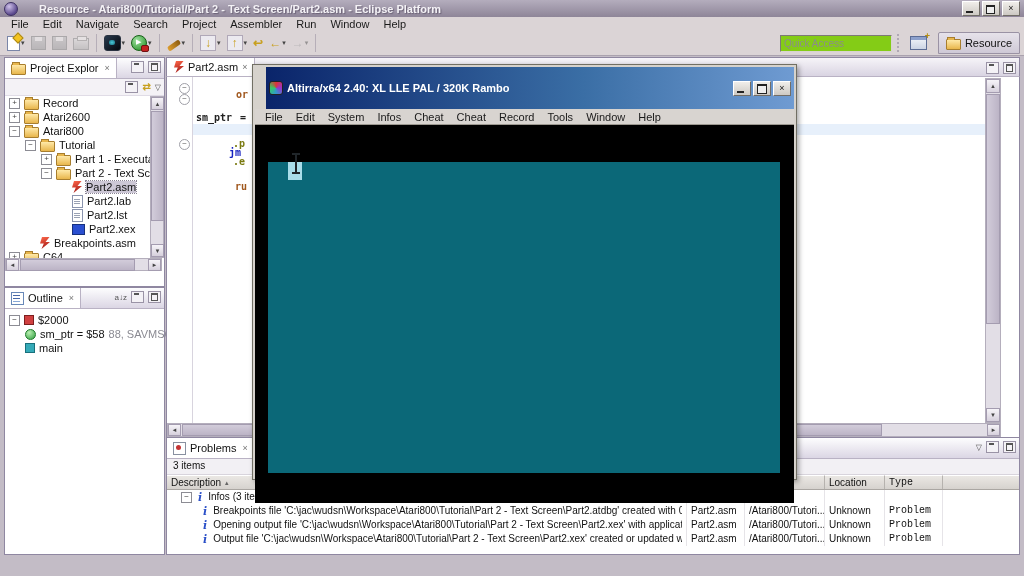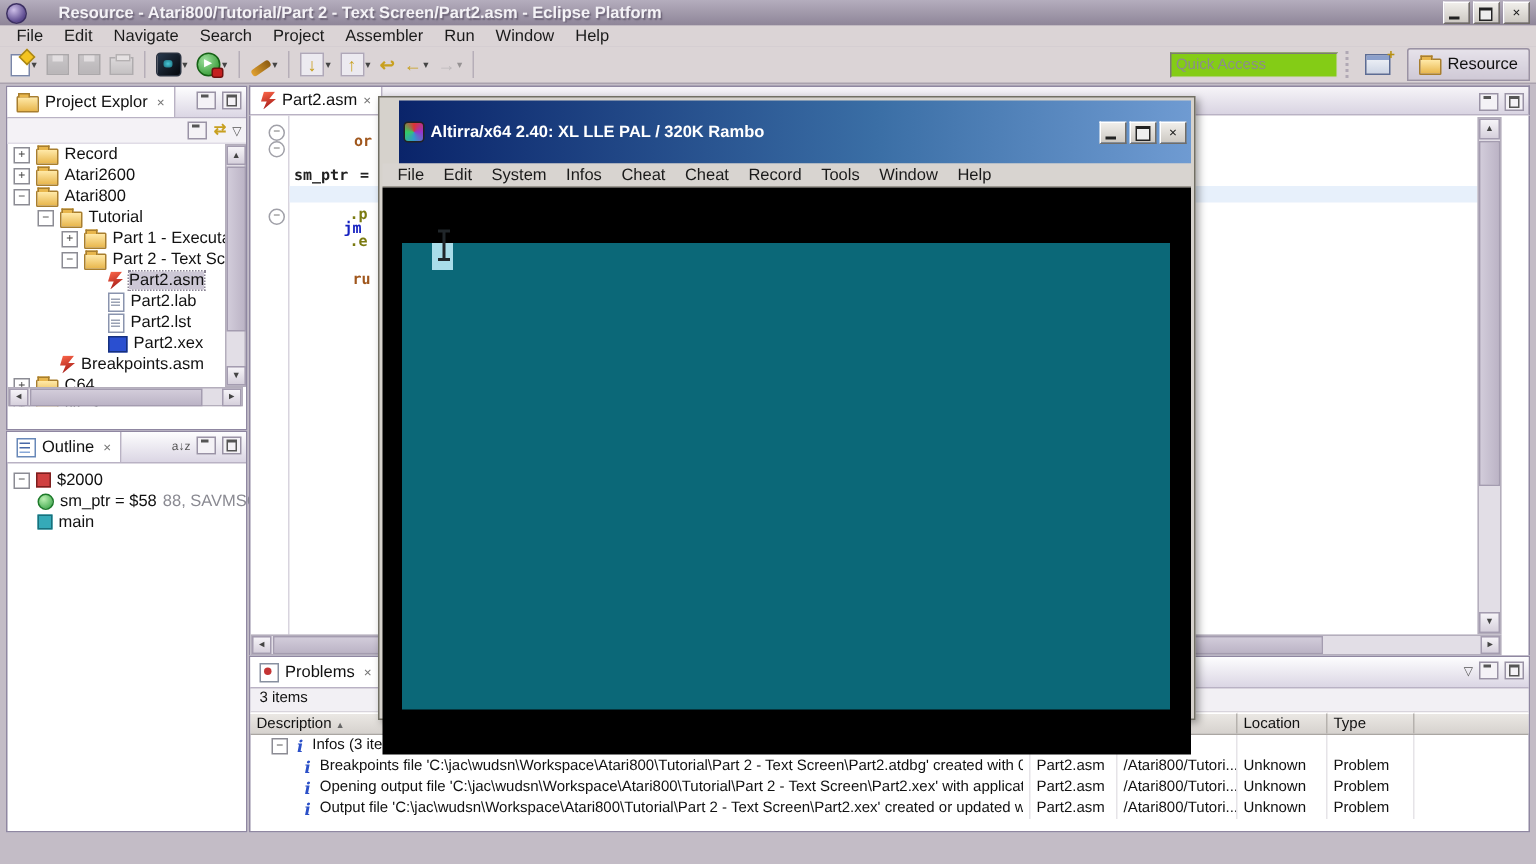--- a/index.html
+++ b/index.html
@@ -149,21 +149,21 @@
   
   .problems{left:166px;top:437px;width:854px;height:118px;background:#fff;border:1px solid #8f87a1;box-sizing:border-box;}
   .p-count{height:13px;background:#f2f0f4;font-size:10px;padding:1px 6px;border-bottom:1px solid #d8d4dc;}
   .p-cols{height:14px;display:flex;font-size:10px;background:linear-gradient(#ece9e5,#d6d2ce);
     border-bottom:1px solid #aaa6a2;}
   .p-col{box-sizing:border-box;border-right:1px solid #b6b2ae;border-top:1px solid #fff;
     padding:1px 4px;white-space:nowrap;overflow:hidden;display:flex;gap:4px;align-items:center;}
   .p-row{height:14px;display:flex;font-size:10px;align-items:center;}
   .p-cell{box-sizing:border-box;border-right:1px solid #e6e4e8;padding:0 4px;height:14px;
     line-height:14px;white-space:nowrap;overflow:hidden;}
-  .w-desc{width:520px;} .w-res{width:58px;} .w-path{width:80px;} .w-loc{width:60px;} .w-type{width:58px;} .w-fill{flex:1;border-right:none;}
+  .w-desc{width:520px;} .w-res{width:58px;} .w-path{width:80px;} .w-loc{width:60px;} .w-type{width:58px;font-family:Liberation Mono, monospace;} .w-fill{flex:1;border-right:none;}
   .ico-info{flex:none;color:#2b50c8;font:italic bold 11px "DejaVu Serif",serif;padding:0 2px;}
   .ico-problems{width:11px;height:11px;background:#fff;border:1px solid #8890a0;position:relative;}
   .ico-problems::after{content:"";position:absolute;left:2px;top:2px;width:5px;height:5px;background:#c43434;border-radius:50%;}
   .ico-outline-v{width:11px;height:11px;background:#fff;border:1px solid #6888b8;position:relative;}
   .ico-outline-v::after{content:"";position:absolute;left:1px;top:2px;width:7px;height:1px;background:#4868a8;
     box-shadow:0 3px 0 #4868a8,0 6px 0 #88a8d8;}
 
   
   .statusbar{left:0;top:555px;width:1024px;height:21px;background:#d9d3d5;
     border-top:1px solid #f6f4f6;font-size:10.5px;color:#222;}

